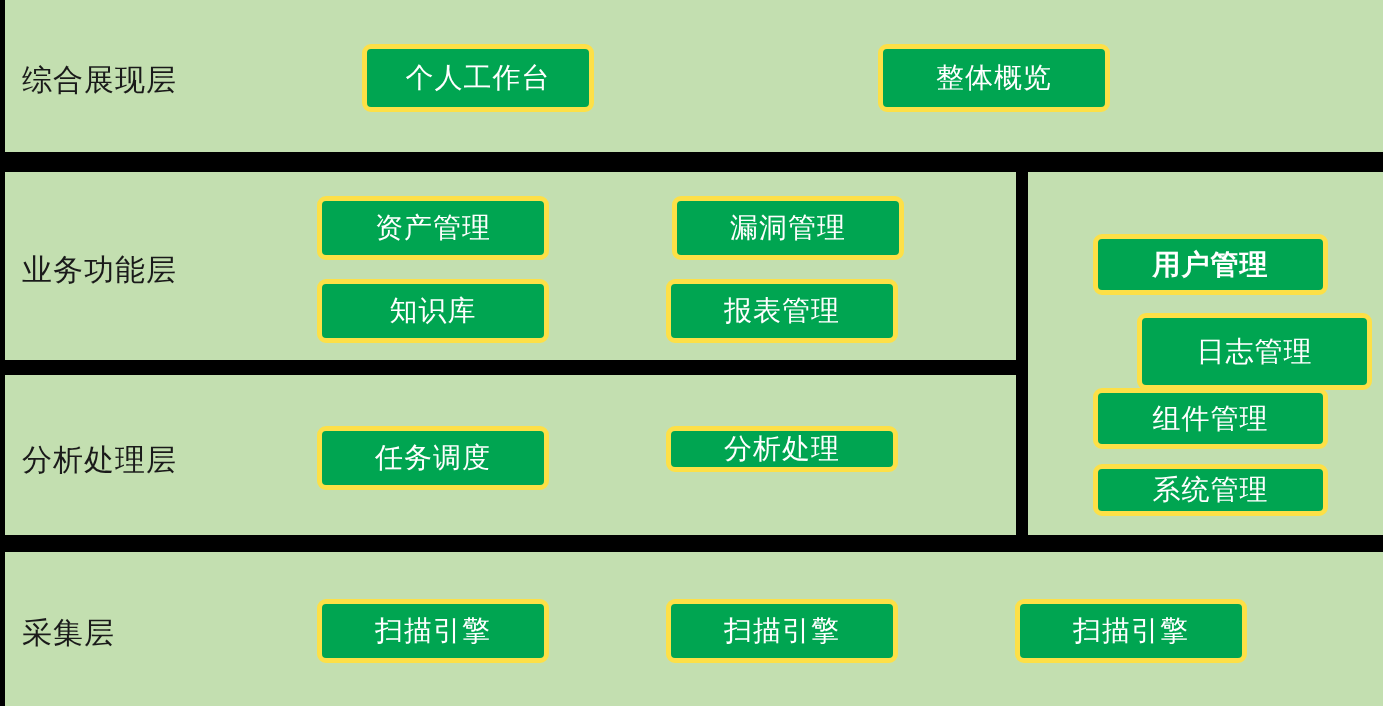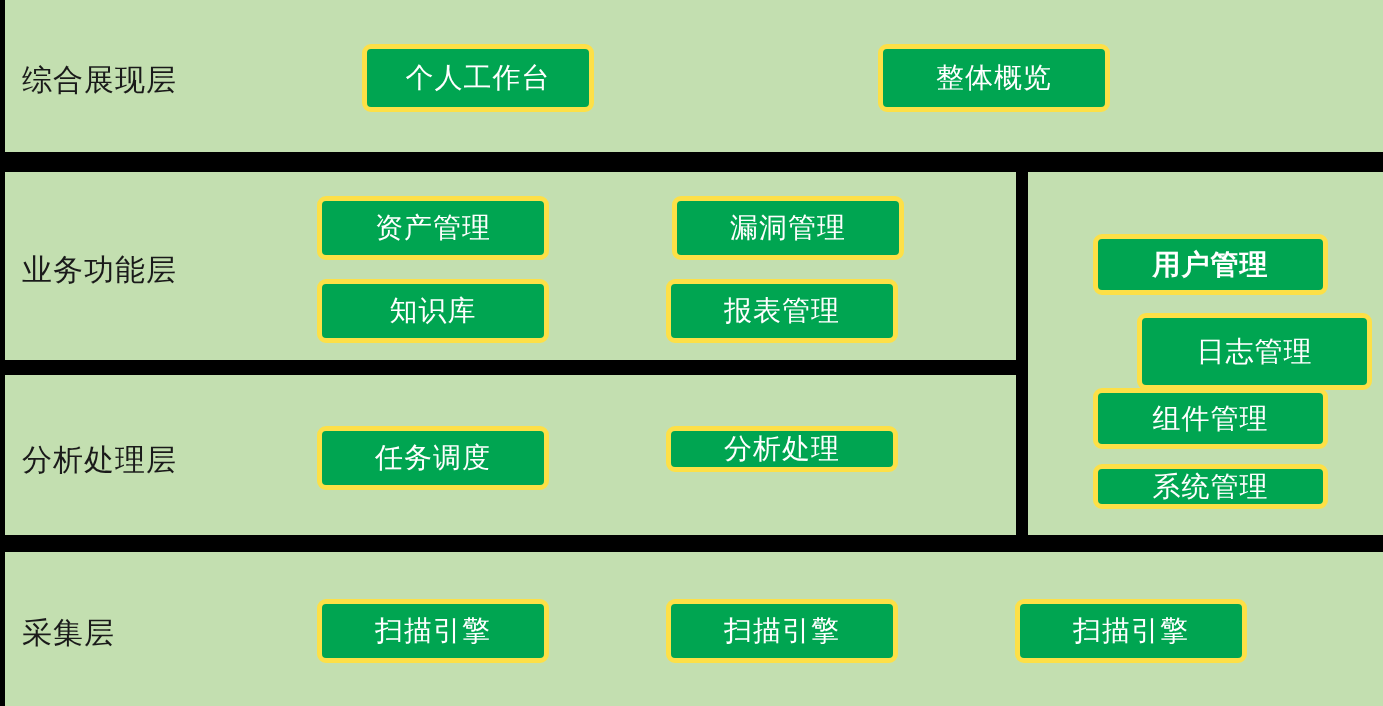--- a/index.html
+++ b/index.html
@@ -91,21 +91,21 @@
 
   <div class="band" style="left:1028px; top:172px; width:355px; height:363px;"></div>
 
 
   <div class="node" style="left:1093px; top:234px; width:235px; height:61px;font-weight:bold;">用户管理</div>
 
   <div class="node" style="left:1093px; top:313px; width:235px; height:77px;margin-left:44px;">日志管理</div>
 
   <div class="node" style="left:1093px; top:388px; width:235px; height:61px;">组件管理</div>
 
-  <div class="node" style="left:1093px; top:464px; width:235px; height:45px;">系统管理</div>
+  <div class="node" style="left:1093px; top:464px; width:235px; height:52px;">系统管理</div>
 
   <div class="band" style="left:5px; top:375px; width:1011px; height:160px;"></div>
 
   <div class="layer-label" style="left:22px; top:440px;">分析处理层</div>
 
   <div class="node" style="left:317px; top:426px; width:232px; height:64px;">任务调度</div>
 
   <div class="node" style="left:666px; top:426px; width:232px; height:46px;">分析处理</div>
 
   <div class="band" style="left:5px; top:552px; width:1378px; height:154px;"></div>

